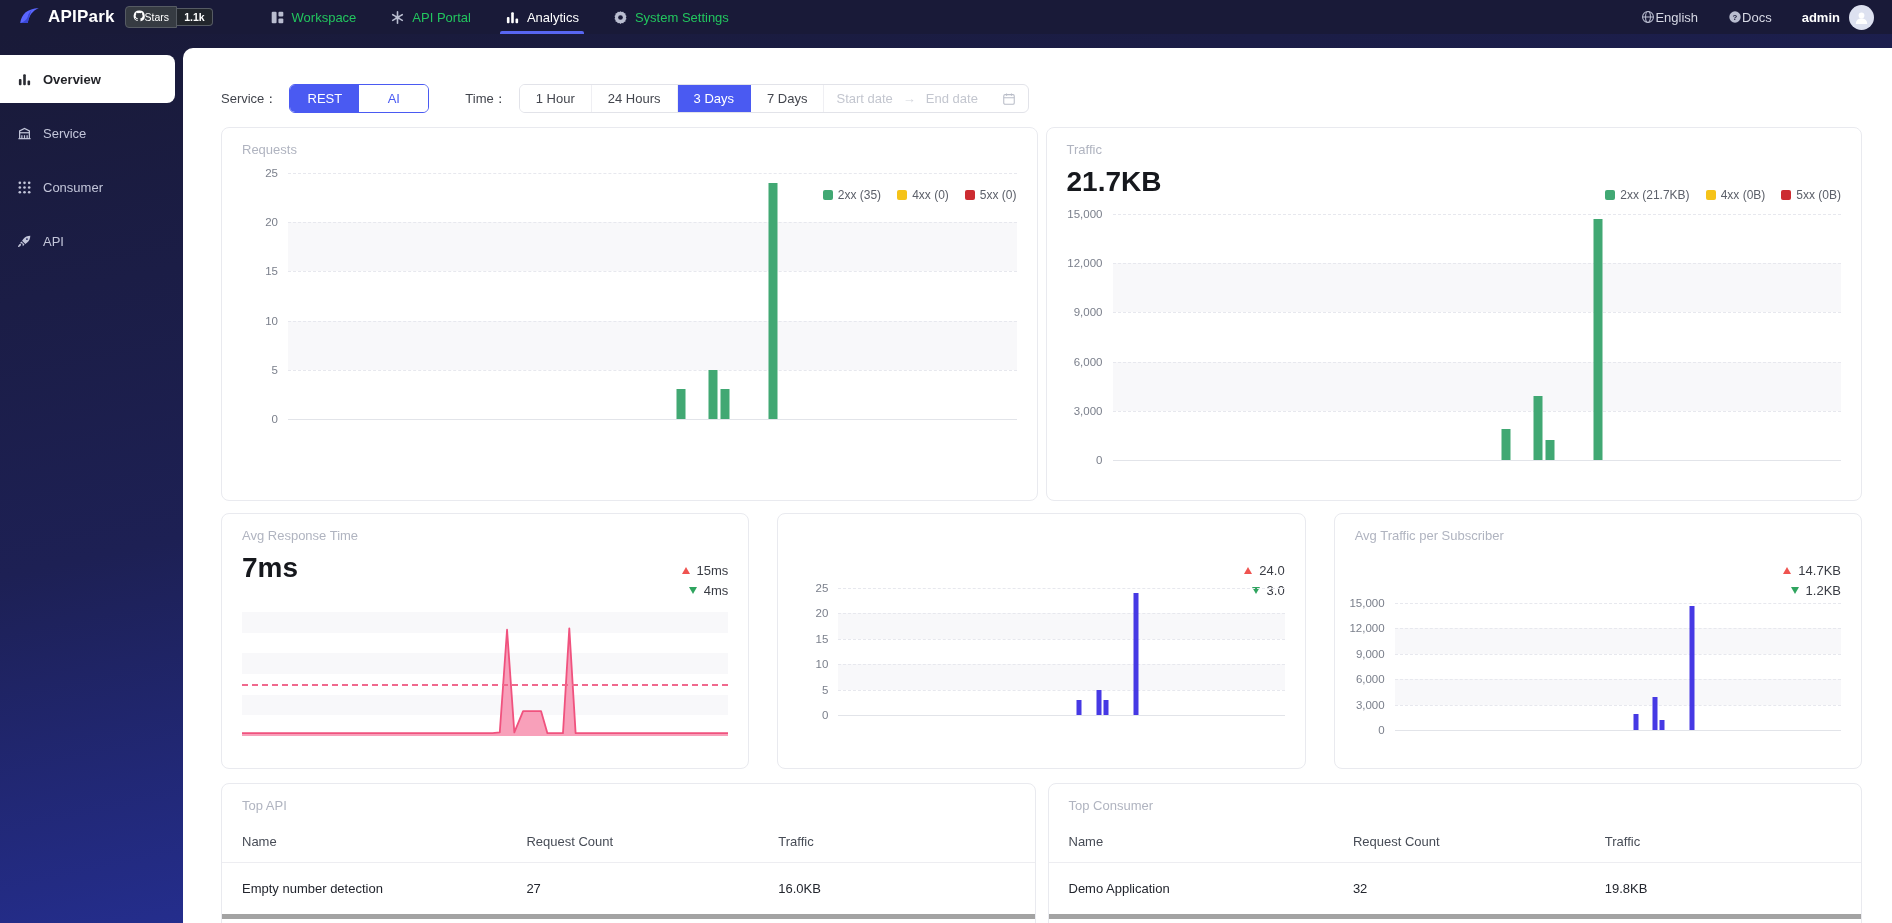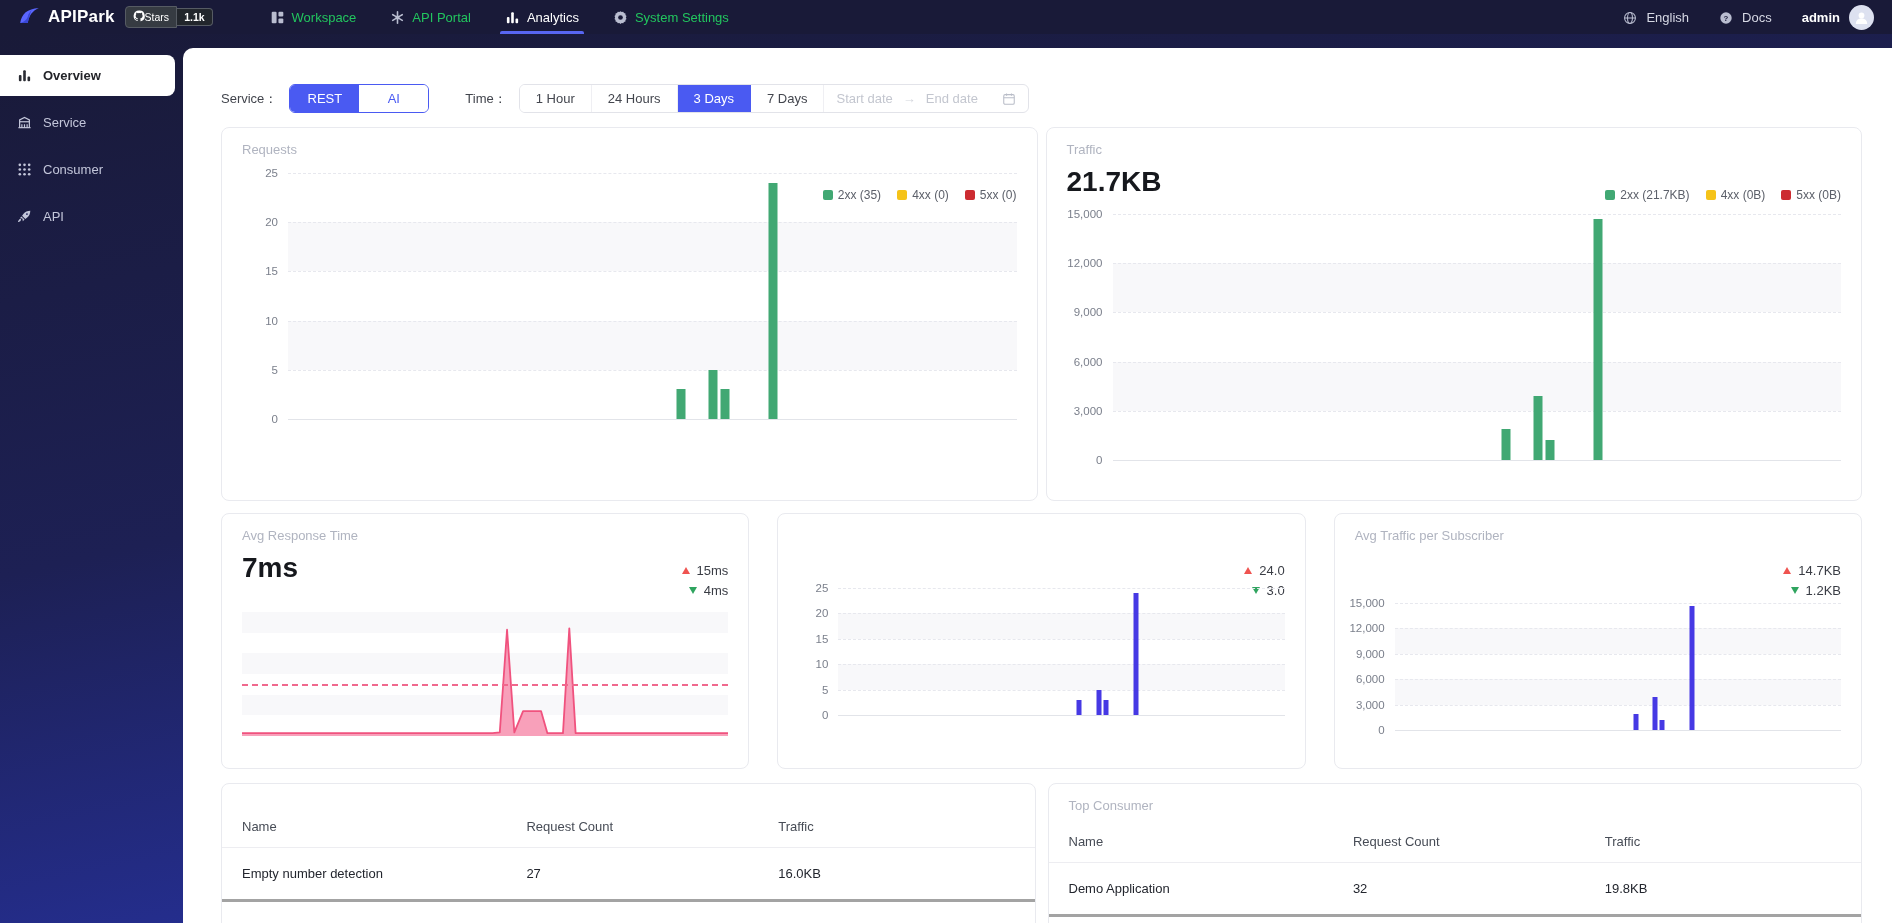--- a/index.html
+++ b/index.html
@@ -13,29 +13,29 @@
   .gh-badge { display:flex; align-items:center; margin-left:10px; font-size:10.5px; line-height:1; }
   .gh-main { display:flex; align-items:center; background:#363b42; border:1px solid #565b63; border-radius:4px 0 0 4px; padding:3px 7px; color:#fff; }
   .gh-count { background:#22262c; border:1px solid #565b63; border-left:none; border-radius:0 4px 4px 0; padding:3px 7px; color:#fff; font-weight:bold; }
   .nav-items { display:flex; margin-left:40px; height:34px; }
   .nav-item { display:flex; align-items:center; gap:7px; padding:0 17px; font-size:13px; color:#22c55e; position:relative; cursor:pointer; }
   .nav-item .nicon { display:flex; align-items:center; color:#b9bdd0; }
   .nav-item.active { color:#fff; }
   .nav-item.active .nicon { color:#fff; }
   .nav-item.active::after { content:""; position:absolute; left:12px; right:12px; bottom:0; height:3px; background:#5866f2; border-radius:2px 2px 0 0; }
   .nav-right { margin-left:auto; display:flex; align-items:center; gap:30px; font-size:13px; color:#e8e9f1; }
-  .nav-link { display:flex; align-items:flex-end; gap:9px; cursor:pointer; color:#d6d8e4; }
+  .nav-link { display:flex; align-items:flex-start; gap:0; cursor:pointer; color:#d6d8e4; }
   .nav-link .nicon { color:#b9bdd0; display:flex; }
   .user { display:flex; align-items:center; gap:9px; font-weight:bold; color:#fff; cursor:pointer; }
   .avatar { width:25px; height:25px; border-radius:50%; background:#dde1f0; display:flex; align-items:center; justify-content:center; overflow:hidden; }
 
   
   .body-row { display:flex; height:889px; background:linear-gradient(168deg,#191a38 0%,#1d2054 42%,#2b3ac2 100%); padding-top:14px; }
   .sidebar { width:183px; flex-shrink:0; padding-top:4px; }
-  .side-item { display:flex; align-items:center; gap:11px; height:41px; margin:3px 8px 6px 0; padding-left:17px; font-size:13px; color:#c3c6da; border-radius:0 8px 8px 0; cursor:pointer; }
+  .side-item { display:flex; align-items:center; gap:11px; height:48px; margin:3px 8px 6px 0; padding-left:17px; font-size:13px; color:#c3c6da; border-radius:0 8px 8px 0; cursor:pointer; }
   .side-item .sicon { display:flex; align-items:center; color:#c3c6da; }
   .side-item.active { background:#fff; color:#232429; font-weight:bold; }
   .side-item.active .sicon { color:#2a2c33; }
   .main { flex:1; background:#fff; border-top-left-radius:10px; padding:36px 30px 12px 38px; overflow:hidden; }
 
   
   .filter-row { display:flex; align-items:center; font-size:13px; color:#41444c; }
   .flabel { margin-right:12px; }
   .seg { display:inline-flex; border:1px solid #4a5af2; border-radius:6px; overflow:hidden; margin-right:36px; }
   .seg-opt { padding:6px 0; width:69px; text-align:center; font-size:13px; color:#4a5af2; background:#fff; cursor:pointer; }
@@ -83,21 +83,21 @@
   .line-chart { height:124px; margin-top:28px; position:relative; }
   .line-chart svg { position:absolute; inset:0; width:100%; height:100%; z-index:2; }
   .avgline { position:absolute; left:0; right:0; border-top:2px dashed #f0688d; z-index:3; }
   .sub-chart-row { display:flex; margin-top:60px; }
 
   
   .table-card { padding:14px 0 0 0; height:206px; overflow:hidden; }
   .table-card .card-title { padding:0 20px; }
   table { width:100%; border-collapse:collapse; margin-top:8px; font-size:13px; table-layout:fixed; }
   th { text-align:left; font-weight:normal; color:#474c56; padding:13px 20px; border-bottom:1px solid #ededf1; }
-  td { text-align:left; padding:18px 20px; color:#23262e; border-bottom:3px solid #a3a3a3; }
+  td { text-align:left; padding:18px 20px; color:#23262e; border-bottom:5px solid #a3a3a3; }
   th:nth-child(1), td:nth-child(1) { width:35%; }
   th:nth-child(2), td:nth-child(2) { width:31%; }
   th:nth-child(3), td:nth-child(3) { width:34%; }
 </style>
 </head>
 <body>
 
 <div class="app">
 
   <header class="navbar">
@@ -457,20 +457,21 @@
                 <div class="bar" style="left: 58.4%; height: 26%; background: rgb(70, 57, 228);"></div>
                 <div class="bar" style="left: 60%; height: 8%; background: rgb(70, 57, 228);"></div>
                 <div class="bar" style="left: 66.6%; height: 98%; background: rgb(70, 57, 228);"></div>
               </div>
           </div>
         </section>
       </div>
 
       <div class="grid2b">
         <section class="card table-card">
+          <div class="card-title">Top API</div>
           <table>
             <thead>
                 <tr>
                   <th>Name</th>
                   <th>Request Count</th>
                   <th>Traffic</th>
                 </tr>
               </thead>
             <tbody>
                 <tr>

